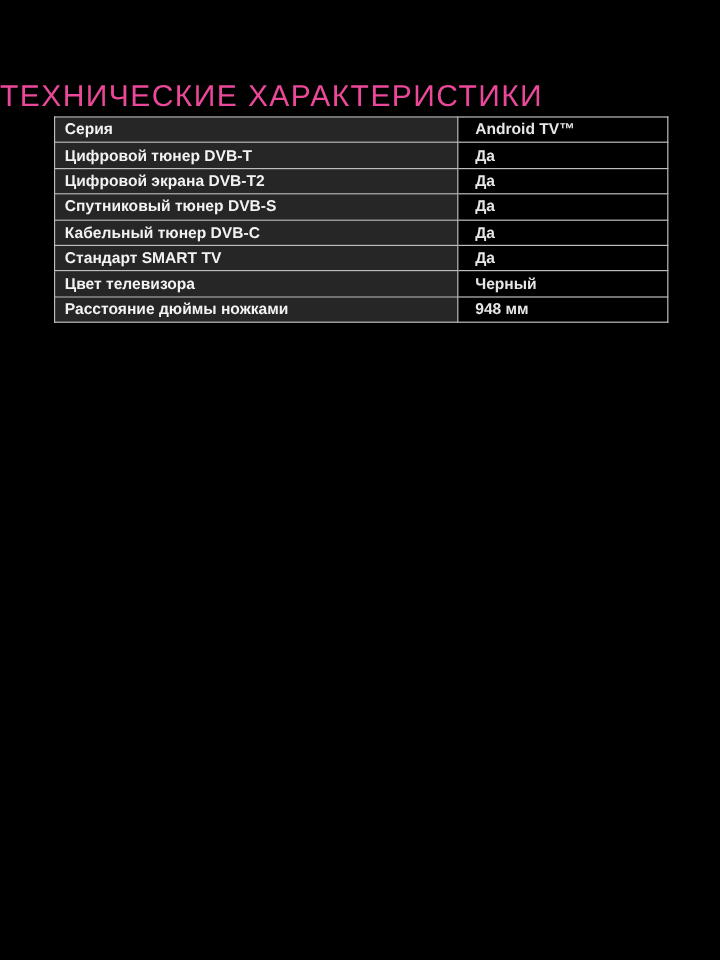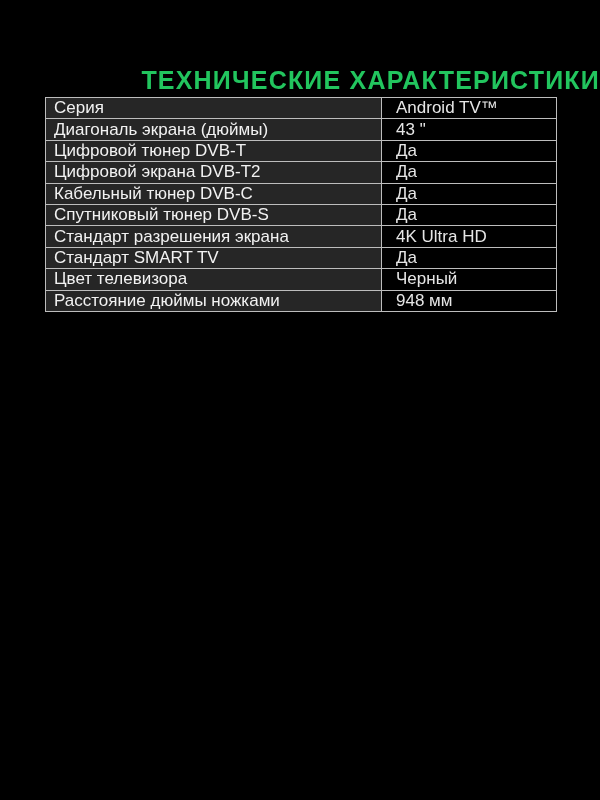--- a/index.html
+++ b/index.html
@@ -13,47 +13,48 @@
       position: relative;
       overflow: hidden;
       font-family: "Liberation Sans", sans-serif;
       color: #ffffff;
     }
     .title {
       position: absolute;
       left: 0;
       top: 48px;
       width: 600px;
-      text-align: right;
+      text-align: left;
       font-family: "Liberation Sans", sans-serif;
-      font-weight: bold;
+      font-weight: normal;
       font-size: 25px;
       letter-spacing: 1.2px;
-      color: #22c55e;
+      color: #ec4899;
       line-height: 30px;
       white-space: nowrap;
     }
     .specs {
       position: absolute;
       left: 45px;
       top: 97px;
       width: 512px;
       border-collapse: collapse;
       table-layout: fixed;
       border: 1.5px solid #bdbdbd;
     }
     .specs td {
       height: 20.4px;
       padding: 0 0 0 8px;
       border: 1px solid #bdbdbd;
-      font-size: 17px;
+      font-size: 13px;
       line-height: 20px;
       white-space: nowrap;
       overflow: hidden;
       vertical-align: middle;
+      font-weight: bold;
     }
     .specs td.label {
       width: 327px;
       background: #262626;
       color: #f2f2f2;
     }
     .specs td.value {
       background: #000000;
       color: #e6e6e6;
       padding-left: 14px;
@@ -64,42 +65,34 @@
 
 <h1 class="title">ТЕХНИЧЕСКИЕ ХАРАКТЕРИСТИКИ</h1>
 
 <table class="specs">
   <tbody>
     <tr>
       <td class="label">Серия</td>
       <td class="value">Android TV™</td>
     </tr>
     <tr>
-      <td class="label">Диагональ экрана (дюймы)</td>
-      <td class="value">43 "</td>
-    </tr>
-    <tr>
       <td class="label">Цифровой тюнер DVB-T</td>
       <td class="value">Да</td>
     </tr>
     <tr>
       <td class="label">Цифровой экрана DVB-T2</td>
       <td class="value">Да</td>
     </tr>
     <tr>
-      <td class="label">Кабельный тюнер DVB-C</td>
-      <td class="value">Да</td>
-    </tr>
-    <tr>
       <td class="label">Спутниковый тюнер DVB-S</td>
       <td class="value">Да</td>
     </tr>
     <tr>
-      <td class="label">Стандарт разрешения экрана</td>
-      <td class="value">4K Ultra HD</td>
+      <td class="label">Кабельный тюнер DVB-C</td>
+      <td class="value">Да</td>
     </tr>
     <tr>
       <td class="label">Стандарт SMART TV</td>
       <td class="value">Да</td>
     </tr>
     <tr>
       <td class="label">Цвет телевизора</td>
       <td class="value">Черный</td>
     </tr>
     <tr>

